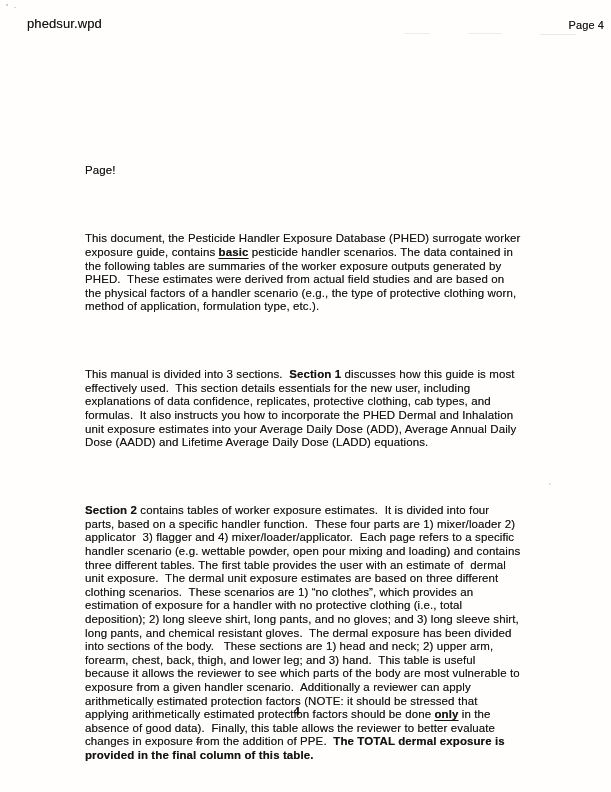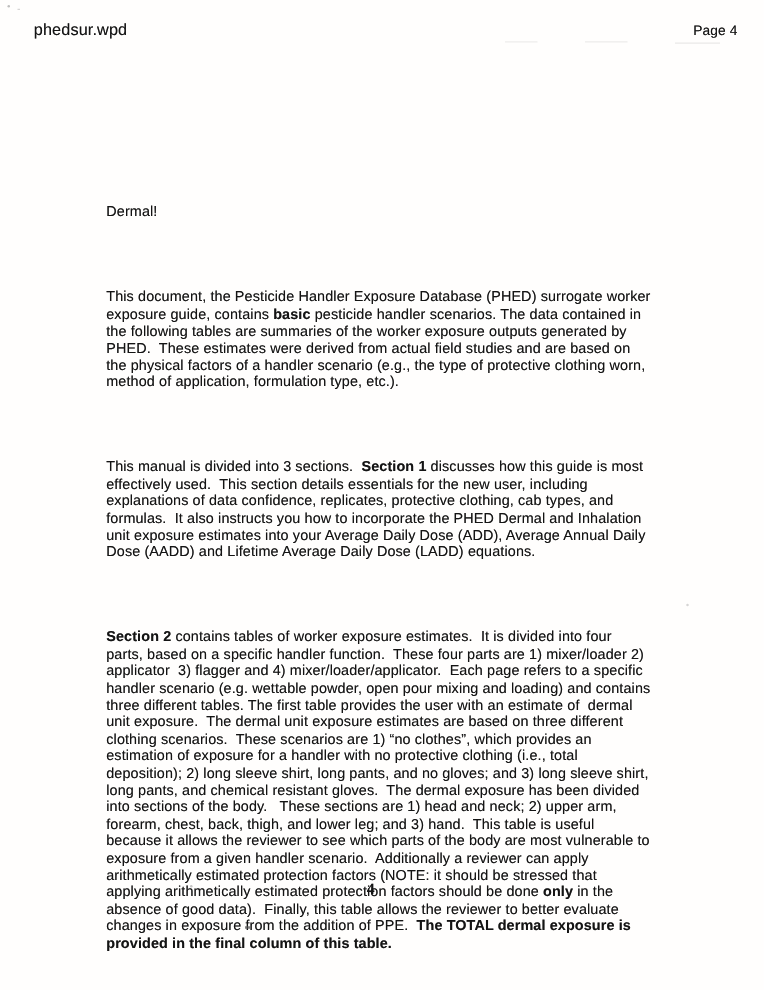--- a/index.html
+++ b/index.html
@@ -23,21 +23,21 @@
   .header-left {
     position: absolute;
     left: 27px;
     top: 16px;
     font-size: 13px;
     letter-spacing: 0.1px;
     text-align: center;
   }
   .header-right {
     position: absolute;
-    right: 21px;
+    right: 7px;
     top: 19px;
     font-size: 11px;
     letter-spacing: 0.1px;
   }
   .doc-body {
     position: absolute;
     left: 85px;
     top: 110px;
     width: 436px;
     font-size: 11.5px;
@@ -48,20 +48,21 @@
   .doc-body h1,
   .doc-body p {
     margin: 0 0 13.6px 0;
     padding: 0;
     font-size: inherit;
     line-height: inherit;
   }
   .doc-body h1 { font-weight: bold; }
   .b { font-weight: bold; }
   .u {
+    text-decoration: underline;
     text-decoration-thickness: 1px;
     text-underline-offset: 1.5px;
     margin-top: 48px;
   }
   .footer {
     position: absolute;
     top: 704px;
     left: 0;
     width: 100%;
     box-sizing: border-box;
@@ -90,21 +91,21 @@
 
 <div class="page">
 
   <div class="header-left scan-text">phedsur.wpd</div>
 
   <div class="header-right scan-text">Page 4</div>
 
   <div class="doc-body scan-text">
 
 
-    <p>Dermal!</p>
+    <p>Page!</p>
 
     <p><span>This document, the Pesticide Handler Exposure Database (PHED) surrogate worker exposure guide, contains </span><span class="b u">basic</span><span> pesticide handler scenarios. The data contained in the following tables are summaries of the worker exposure outputs generated by PHED.  These estimates were derived from actual field studies and are based on the physical factors of a handler scenario (e.g., the type of protective clothing worn, method of application, formulation type, etc.).</span></p>
 
     <p><span>This manual is divided into 3 sections.  </span><span class="b">Section 1</span><span> discusses how this guide is most effectively used.  This section details essentials for the new user, including explanations of data confidence, replicates, protective clothing, cab types, and formulas.  It also instructs you how to incorporate the PHED Dermal and Inhalation unit exposure estimates into your Average Daily Dose (ADD), Average Annual Daily Dose (AADD) and Lifetime Average Daily Dose (LADD) equations.</span></p>
 
     <p><span class="b">Section 2</span><span> contains tables of worker exposure estimates.  It is divided into four parts, based on a specific handler function.  These four parts are 1) mixer/loader 2) applicator  3) flagger and 4) mixer/loader/applicator.  Each page refers to a specific handler scenario (e.g. wettable powder, open pour mixing and loading) and contains three different tables. The first table provides the user with an estimate of  dermal unit exposure.  The dermal unit exposure estimates are based on three different clothing scenarios.  These scenarios are 1) “no clothes”, which provides an estimation of exposure for a handler with no protective clothing (i.e., total deposition); 2) long sleeve shirt, long pants, and no gloves; and 3) long sleeve shirt, long pants, and chemical resistant gloves.  The dermal exposure has been divided into sections of the body.   These sections are 1) head and neck; 2) upper arm, forearm, chest, back, thigh, and lower leg; and 3) hand.  This table is useful because it allows the reviewer to see which parts of the body are most vulnerable to exposure from a given handler scenario.  Additionally a reviewer can apply arithmetically estimated protection factors (NOTE: it should be stressed that applying arithmetically estimated protection factors should be done </span><span class="b u">only</span><span> in the absence of good data).  Finally, this table allows the reviewer to better evaluate changes in exposure from the addition of PPE.  </span><span class="b">The TOTAL dermal exposure is provided in the final column of this table.</span></p>
 
     
 
     

